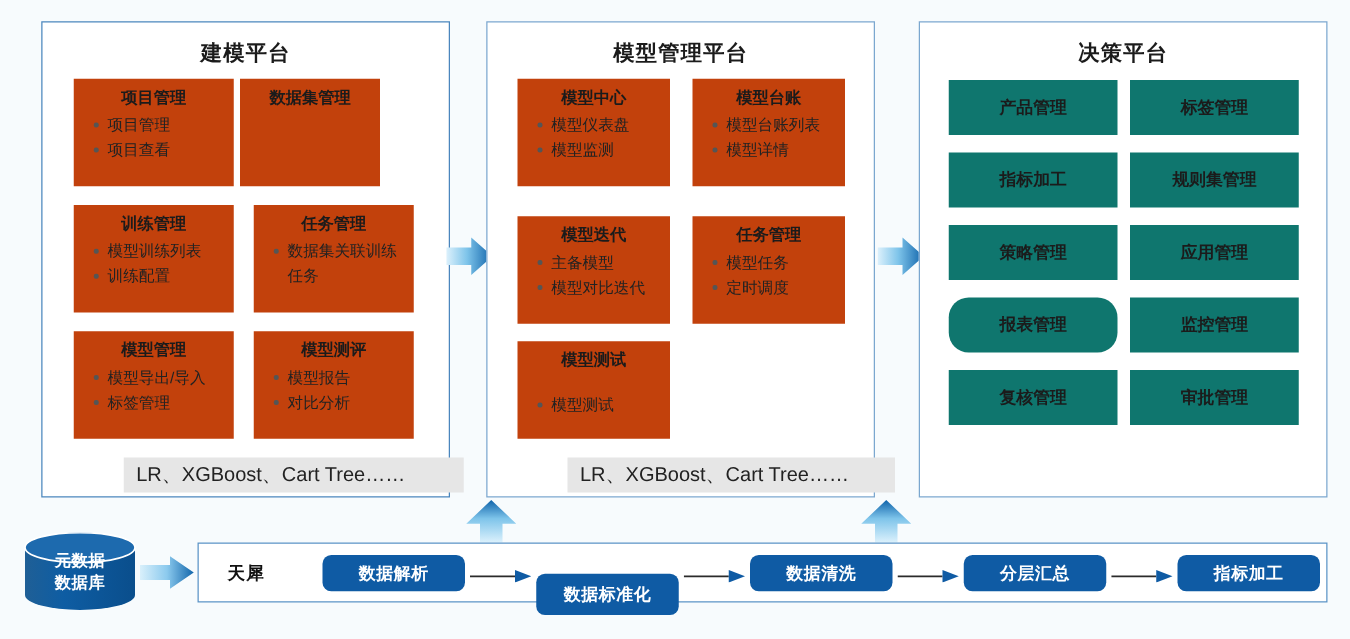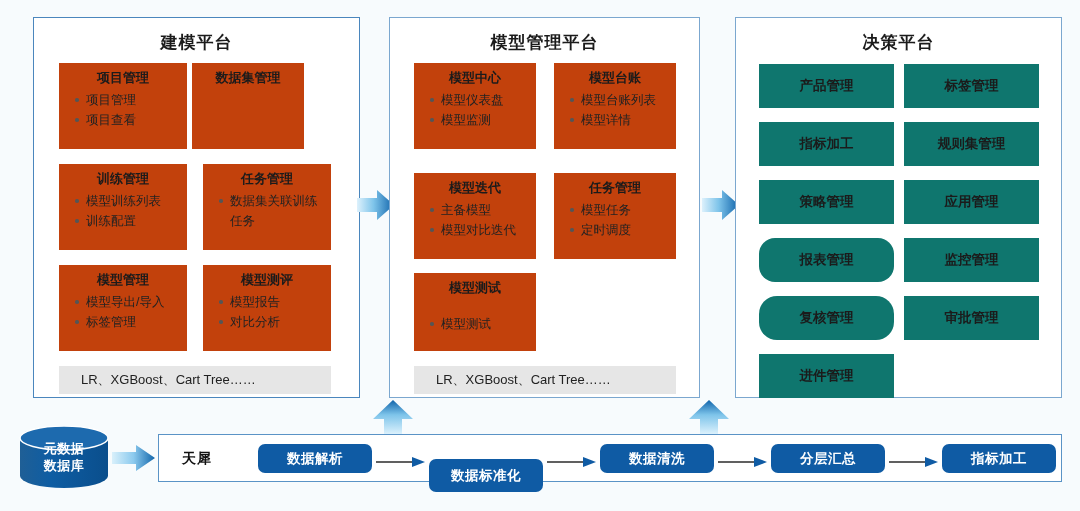--- a/index.html
+++ b/index.html
@@ -50,23 +50,23 @@
   .card li::before{
     content:"";position:absolute;left:2px;top:8px;
     width:3.5px;height:3.5px;border-radius:50%;
     background:#555;
   }
 
   
   .algo{
     position:absolute;
     background:#e6e6e6;
-    font-size:13px;color:#222;
+    font-size:16px;color:#222;
     display:flex;align-items:center;
-    padding-left:22px;box-sizing:border-box;
+    padding-left:10px;box-sizing:border-box;margin-left:40px;
   }
 
   
   .dbtn{
     position:absolute;
     background:#0f766e;
     display:flex;align-items:center;justify-content:center;
     font-size:13.5px;font-weight:bold;color:#1b1b1b;
     box-sizing:border-box;
   }
@@ -251,24 +251,23 @@
 
     <div class="dbtn" style="left:23px;top:104px;width:135px;height:44px;">指标加工</div>
     <div class="dbtn" style="left:23px;top:162px;width:135px;height:44px;">策略管理</div>
 
     <div class="dbtn" style="left:168px;top:104px;width:135px;height:44px;">规则集管理</div>
     <div class="dbtn" style="left:168px;top:162px;width:135px;height:44px;">应用管理</div>
 
     <div class="dbtn" style="left:23px;top:220px;width:135px;height:44px;border-radius:16px;">报表管理</div>
     <div class="dbtn" style="left:168px;top:220px;width:135px;height:44px;">监控管理</div>
 
-    <div class="dbtn" style="left:23px;top:278px;width:135px;height:44px;border-radius:18px;">复核管理</div>
+    <div class="dbtn" style="left:23px;top:278px;width:135px;height:44px;">复核管理</div>
     <div class="dbtn" style="left:168px;top:278px;width:135px;height:44px;">审批管理</div>
 
-    <div class="dbtn" style="left:23px;top:336px;width:135px;height:44px;">进件管理</div>
   </div>
 
   <div class="arrow-up" style="left:372px;top:400px;">
     <svg width="42" height="38" viewBox="0 0 42 38">
       <defs>
         <linearGradient id="gu1" x1="0" y1="0" x2="0" y2="1">
           <stop offset="0" stop-color="#0f63aa"></stop>
           <stop offset="0.40" stop-color="#7ec4ea"></stop>
           <stop offset="1" stop-color="#eaf8ff"></stop>
         </linearGradient>

